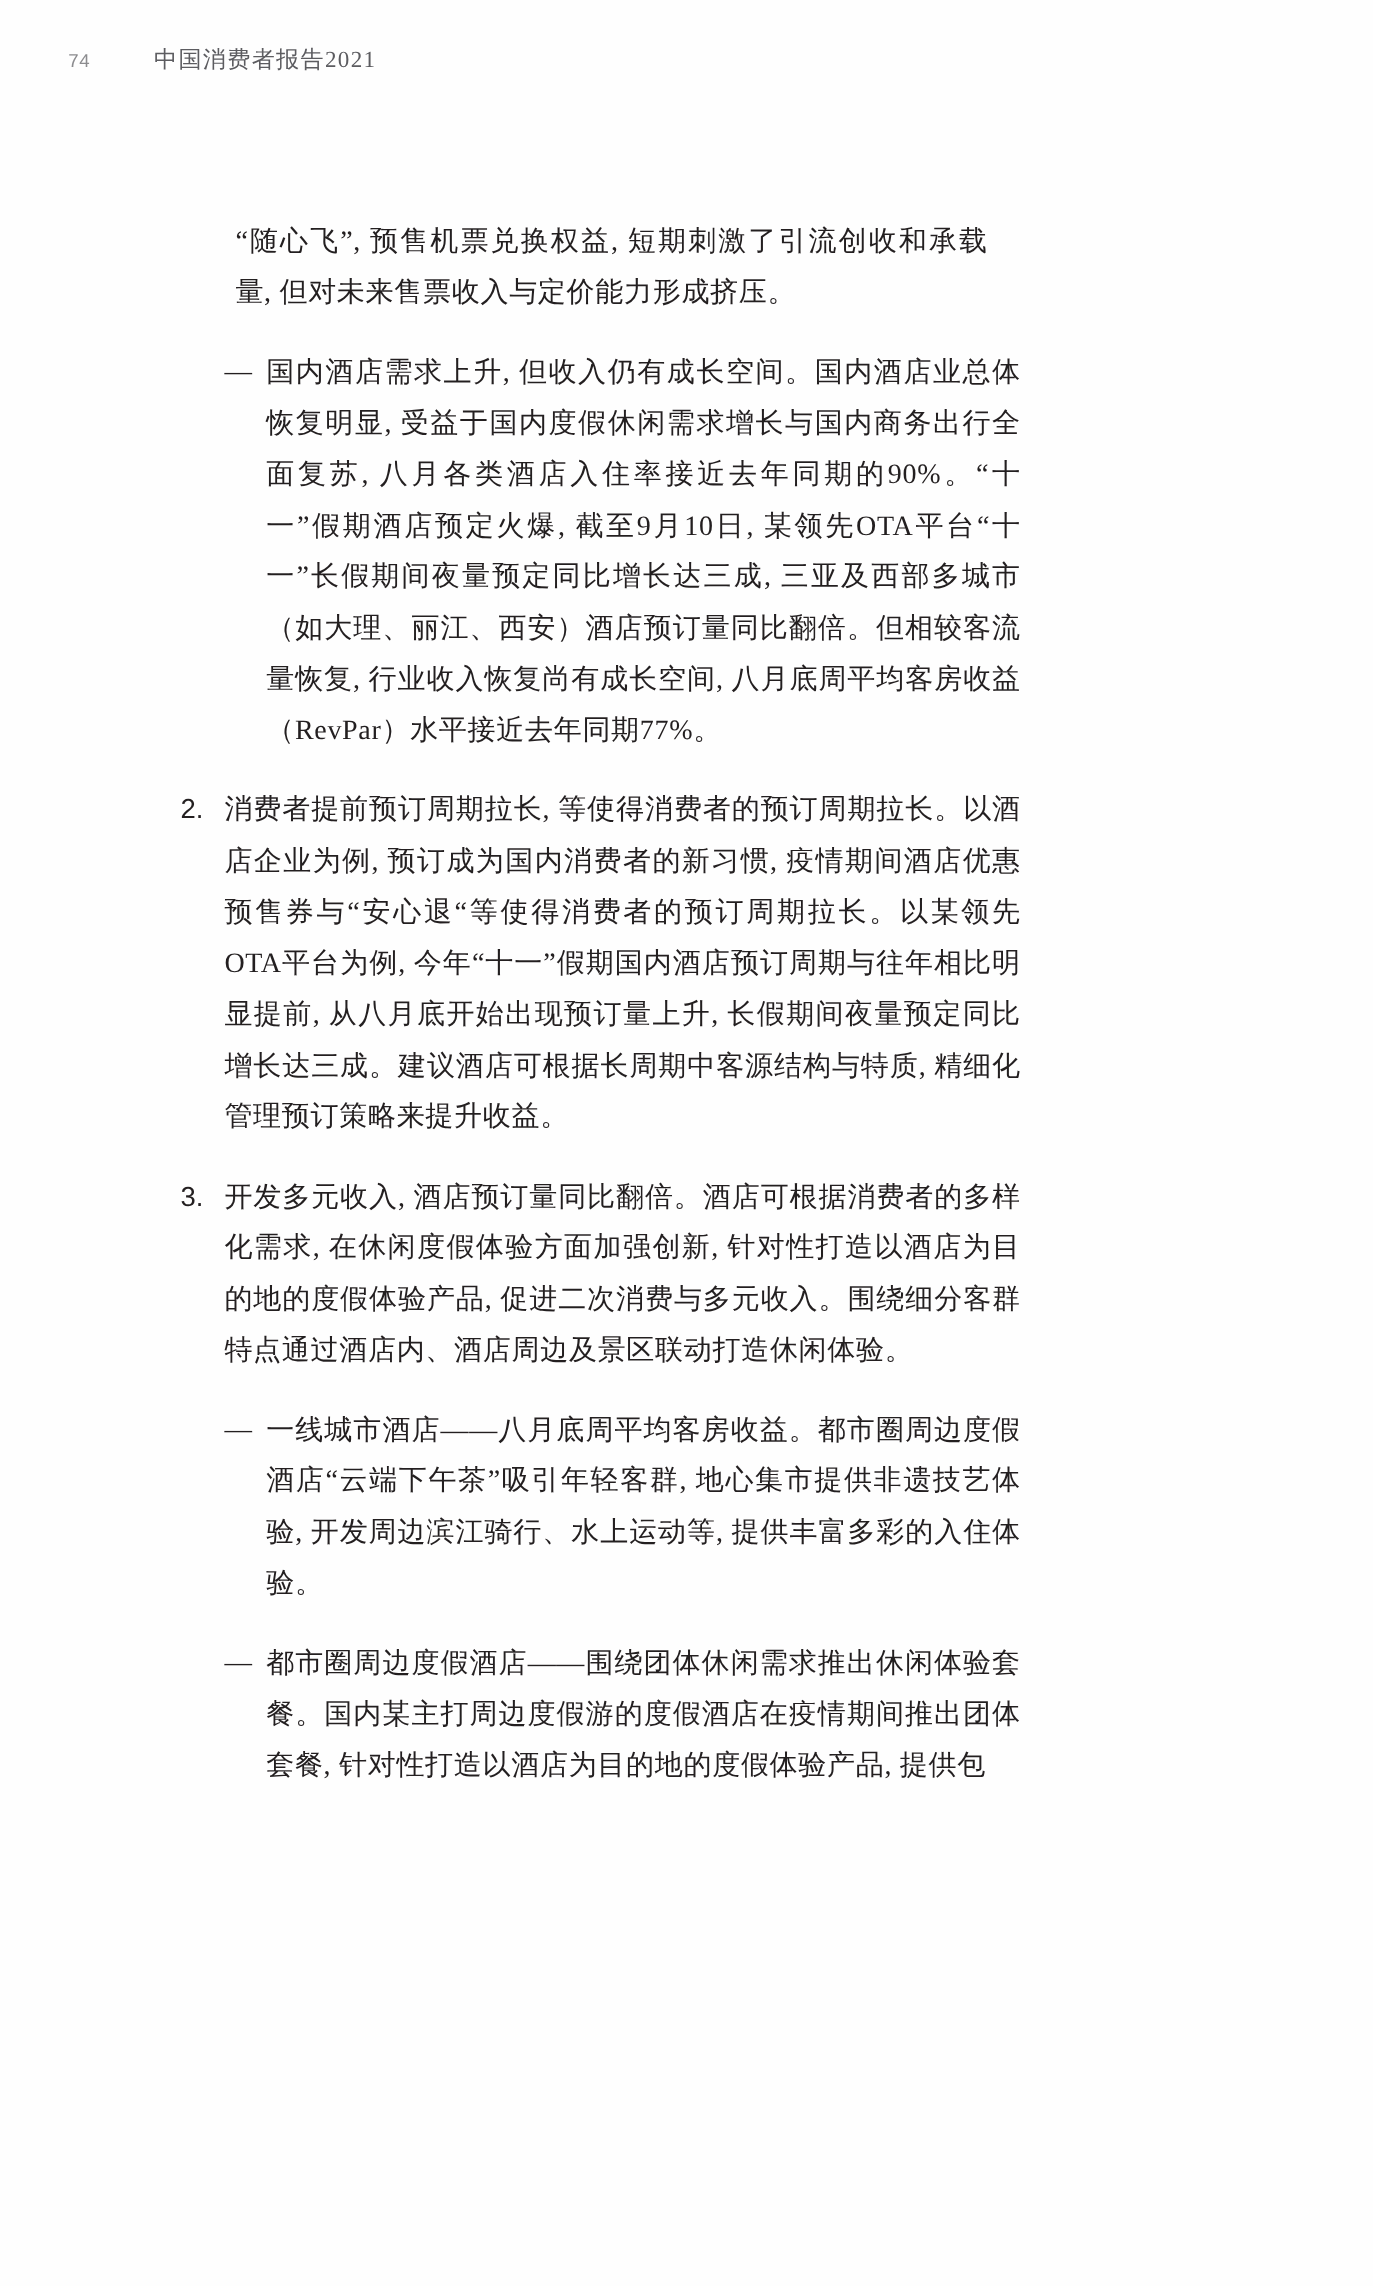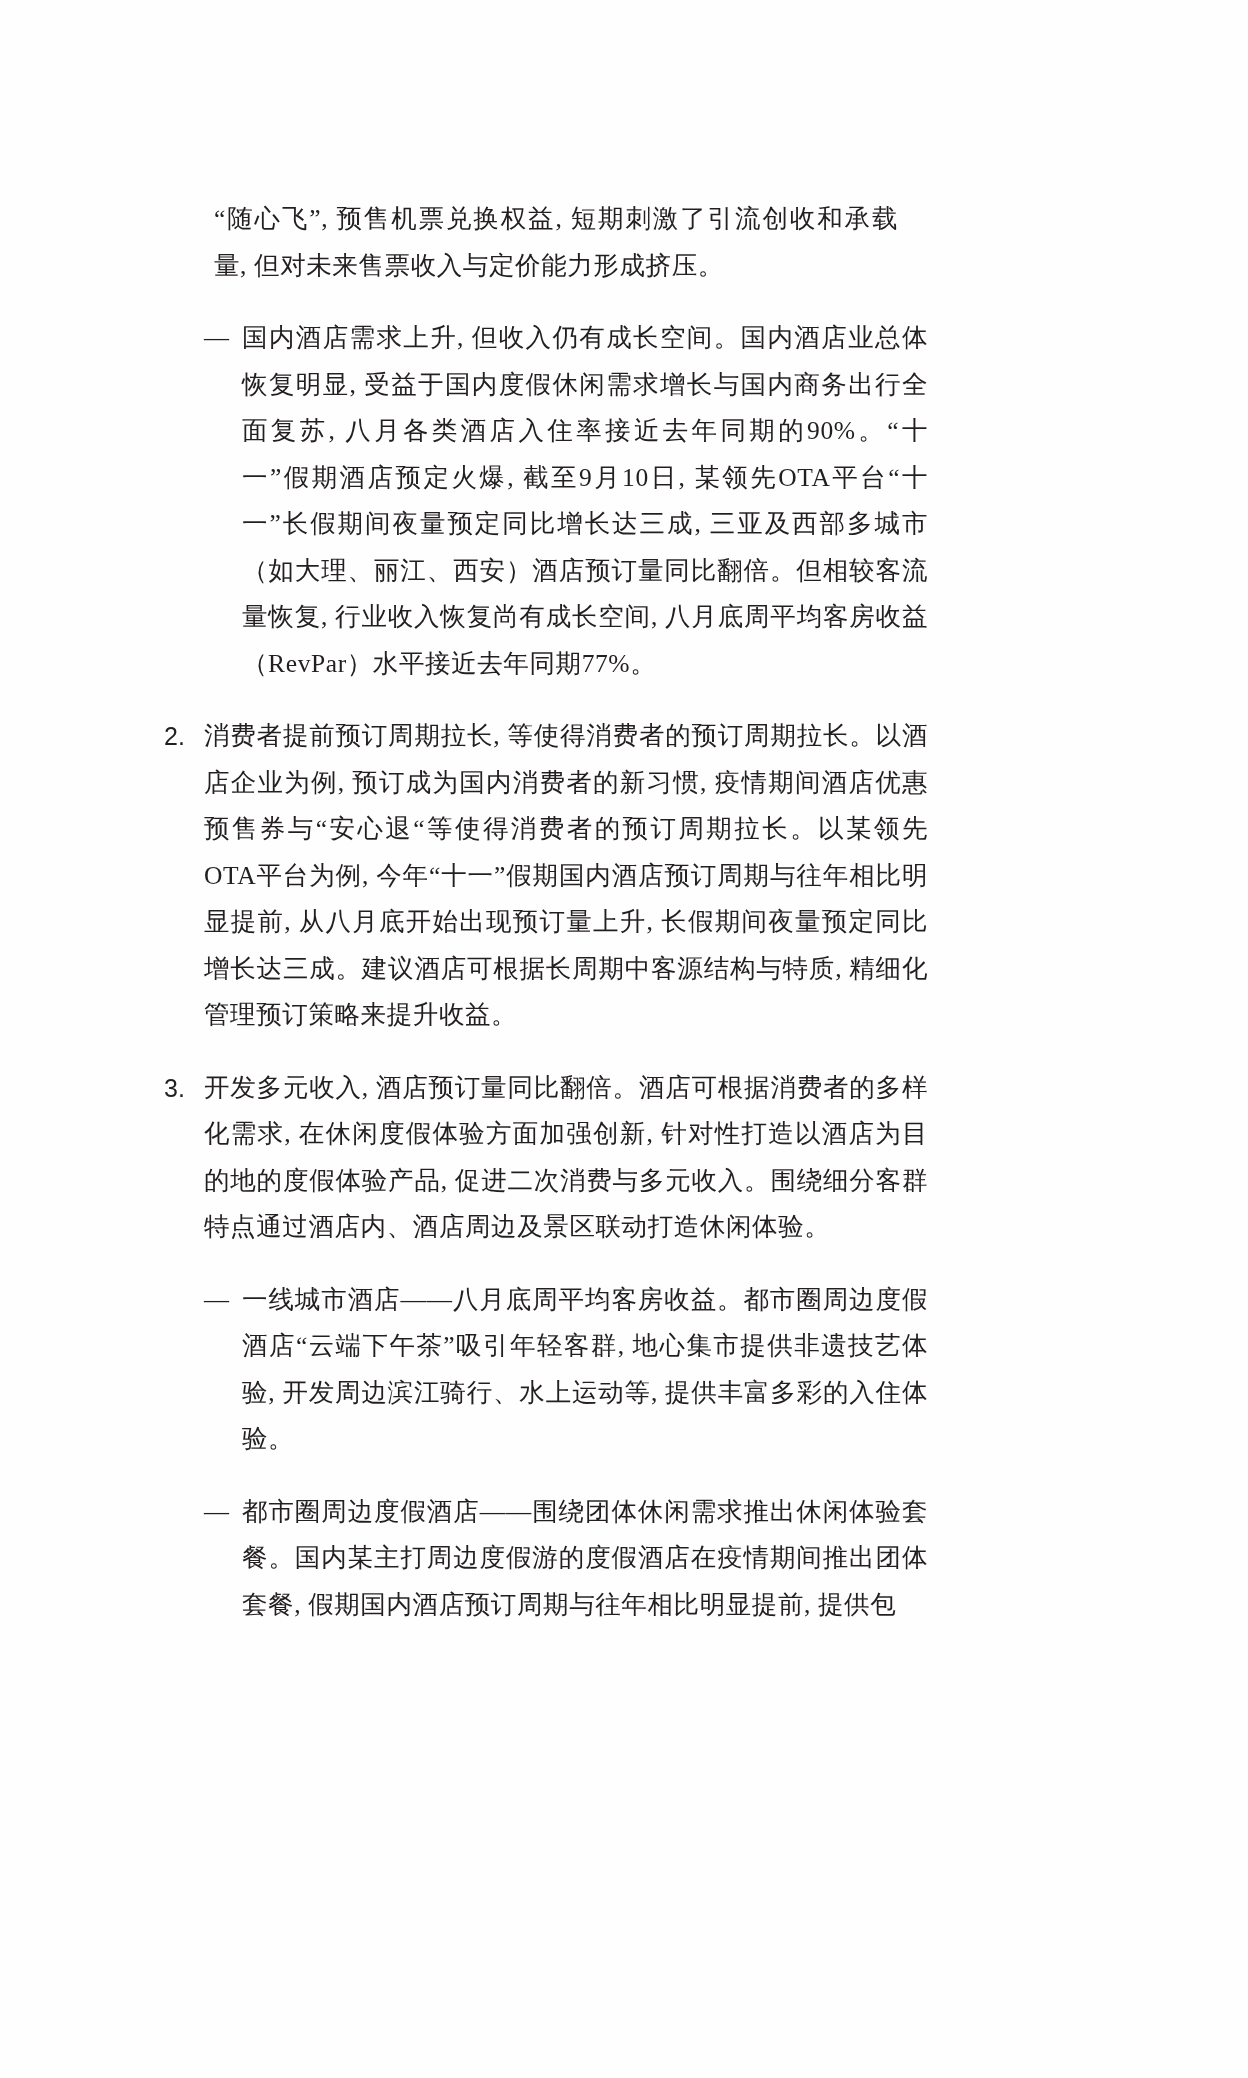--- a/index.html
+++ b/index.html
@@ -116,20 +116,24 @@
   .latin {
     font-family: "Liberation Sans", sans-serif;
     letter-spacing: 0;
   }
 </style>
 </head>
 <body>
 
 <div class="page">
 
+  <div class="page-header">
+    <div class="folio">74</div>
+    <div class="header-title">中国消费者报告2021</div>
+  </div>
 
   <div class="content">
 
     <div class="para cont-para">“随心飞”, 预售机票兑换权益, 短期刺激了引流创收和承载量, 但对未来售票收入与定价能力形成挤压。</div>
 
     <div class="para dash-item">
       <span class="dash-marker">—</span>
       <span class="lead">国内酒店需求上升, 但收入仍有成长空间。</span><span>国内酒店业总体恢复明显, 受益于国内度假休闲需求增长与国内商务出行全面复苏, 八月各类酒店入住率接近去年同期的90%。“十一”假期酒店预定火爆, 截至9月10日, 某领先OTA平台“十一”长假期间夜量预定同比增长达三成, 三亚及西部多城市（如大理、丽江、西安）酒店预订量同比翻倍。但相较客流量恢复, 行业收入恢复尚有成长空间, 八月底周平均客房收益（RevPar）水平接近去年同期77%。</span>
     </div>
 
@@ -143,17 +147,17 @@
       <span class="lead">开发多元收入, 酒店预订量同比翻倍。</span><span>酒店可根据消费者的多样化需求, 在休闲度假体验方面加强创新, 针对性打造以酒店为目的地的度假体验产品, 促进二次消费与多元收入。围绕细分客群特点通过酒店内、酒店周边及景区联动打造休闲体验。</span>
     </div>
 
     <div class="para dash-item">
       <span class="dash-marker">—</span>
       <span class="lead">一线城市酒店——八月底周平均客房收益。</span><span>都市圈周边度假酒店“云端下午茶”吸引年轻客群, 地心集市提供非遗技艺体验, 开发周边滨江骑行、水上运动等, 提供丰富多彩的入住体验。</span>
     </div>
 
     <div class="para dash-item">
       <span class="dash-marker">—</span>
-      <span class="lead">都市圈周边度假酒店——围绕团体休闲需求推出休闲体验套餐。</span><span>国内某主打周边度假游的度假酒店在疫情期间推出团体套餐, 假期国内酒店预订周期与往年相比明显提前, 提供包</span>
+      <span class="lead">都市圈周边度假酒店——围绕团体休闲需求推出休闲体验套餐。</span><span>国内某主打周边度假游的度假酒店在疫情期间推出团体套餐, 针对性打造以酒店为目的地的度假体验产品, 提供包</span>
     </div>
 
   </div>
 </div>
 
 </body></html>

